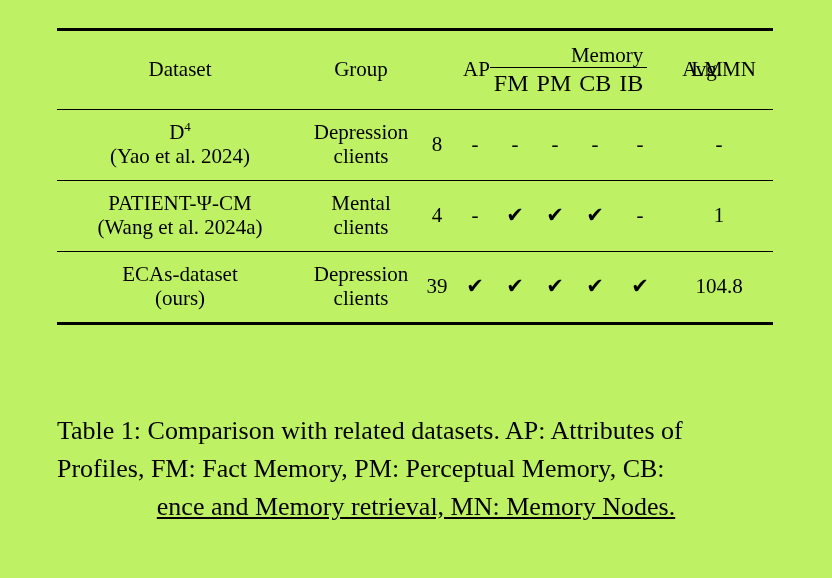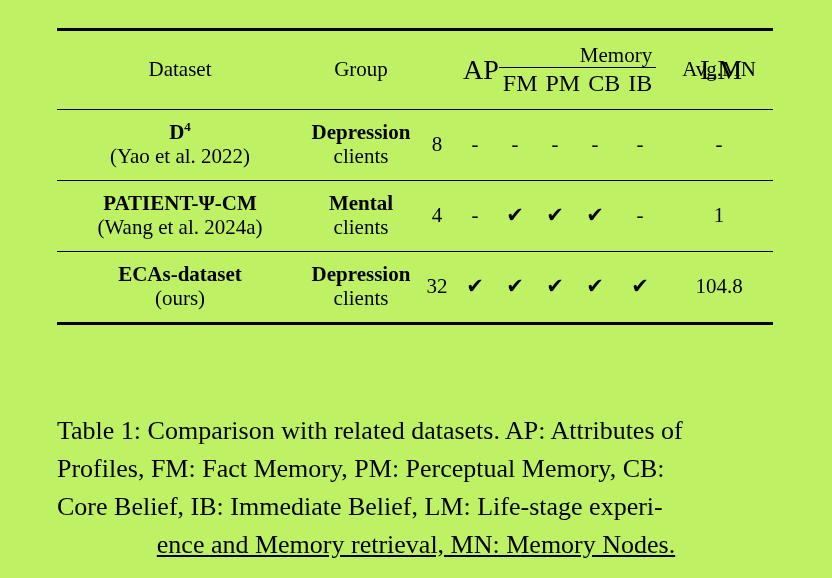--- a/index.html
+++ b/index.html
@@ -77,34 +77,34 @@
     display: block;
     font-size: 24px;
     padding-top: 1px;
     white-space: nowrap;
   }
   .memgroup .mem-sub span { padding: 0 4px; }
 
   .hdr-inline {
     display: inline-block;
     vertical-align: middle;
-    font-size: 28px;
+    font-size: 21px;
     margin-left: 44px;
   }
   .hdr-ap { padding-right: 0px; }
   .hdr-lm { padding-left: 0px; }
 
   .hdr-center-cell {
     white-space: nowrap;
   }
 
   
   .body-row td { height: 70px; }
   .two-line { line-height: 1.14; }
-  .two-line .l1 { display: block; font-weight: bold; }
+  .two-line .l1 { display: block; }
   .two-line .l2 { display: block; }
 
   .bold-row td { font-weight: bold; }
 
   .chk {
     font-size: 23px;
     line-height: 1;
     font-family: "DejaVu Sans", sans-serif;
     font-weight: bold;
   }
@@ -161,21 +161,21 @@
           </td>
           <td>Avg.MN</td>
         </tr>
       </thead>
 
       <tbody>
 
         <tr class="body-row rule-thin">
           <td class="two-line">
             <span class="l1"><span>D</span><sup class="sup4">4</sup></span>
-            <span class="l2">(Yao et al. 2022)</span>
+            <span class="l2">(Yao et al. 2024)</span>
           </td>
           <td class="two-line">
             <span class="l1">Depression</span>
             <span class="l2">clients</span>
           </td>
           <td>8</td>
           <td class="dash">-</td>
           <td class="dash">-</td>
           <td class="dash">-</td>
           <td class="dash">-</td>
@@ -204,37 +204,36 @@
 
         <tr class="body-row bold-row rule-thin">
           <td class="two-line">
             <span class="l1"><span>ECAs-dataset</span><sup class="sup4"></sup></span>
             <span class="l2">(ours)</span>
           </td>
           <td class="two-line">
             <span class="l1">Depression</span>
             <span class="l2">clients</span>
           </td>
-          <td>32</td>
+          <td>39</td>
           <td class="chk">✔</td>
           <td class="chk">✔</td>
           <td class="chk">✔</td>
           <td class="chk">✔</td>
           <td class="chk">✔</td>
           <td>104.8</td>
         </tr>
 
         <tr>
           <td colspan="9" class="rule-bottom" style="height:0;line-height:0;font-size:0;"></td>
         </tr>
 
       </tbody>
     </table>
   </div>
 
   <div class="caption">
     <div>Table 1: Comparison with related datasets. AP: Attributes of</div>
     <div>Profiles, FM: Fact Memory, PM: Perceptual Memory, CB:</div>
-    <div>Core Belief, IB: Immediate Belief, LM: Life-stage experi-</div>
     <div class="lastline">ence and Memory retrieval, MN: Memory Nodes.</div>
   </div>
 
 </div>
 
 </body></html>

